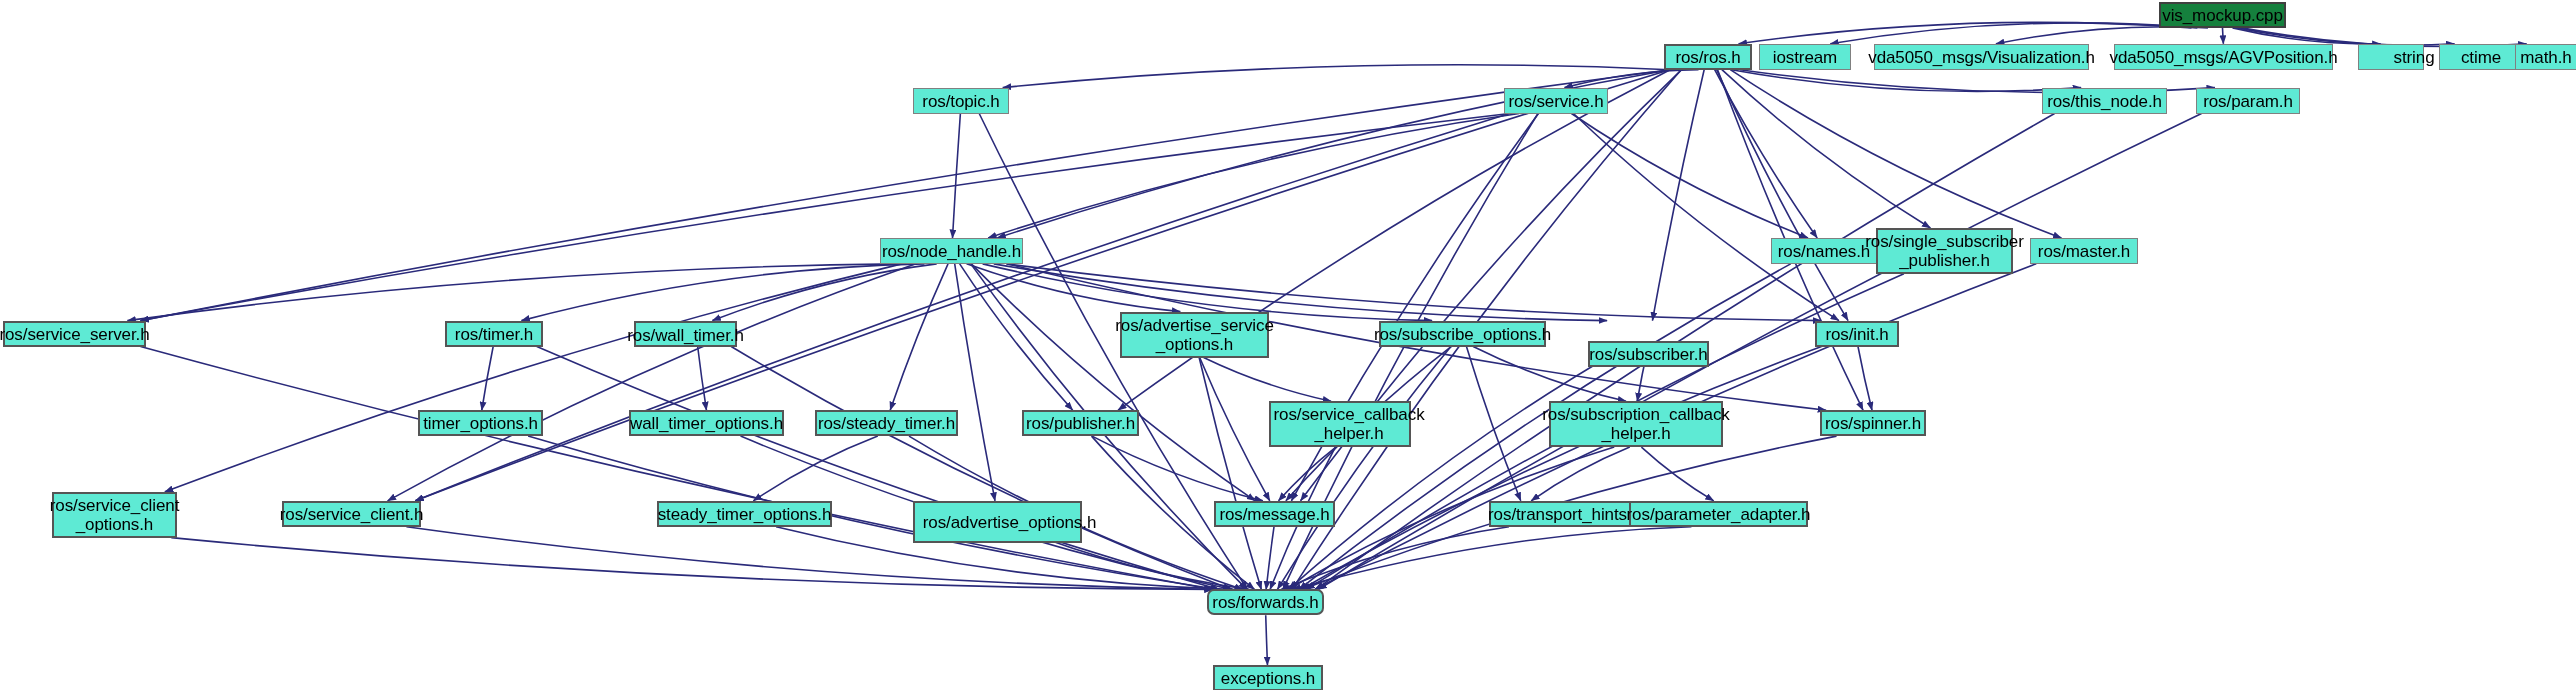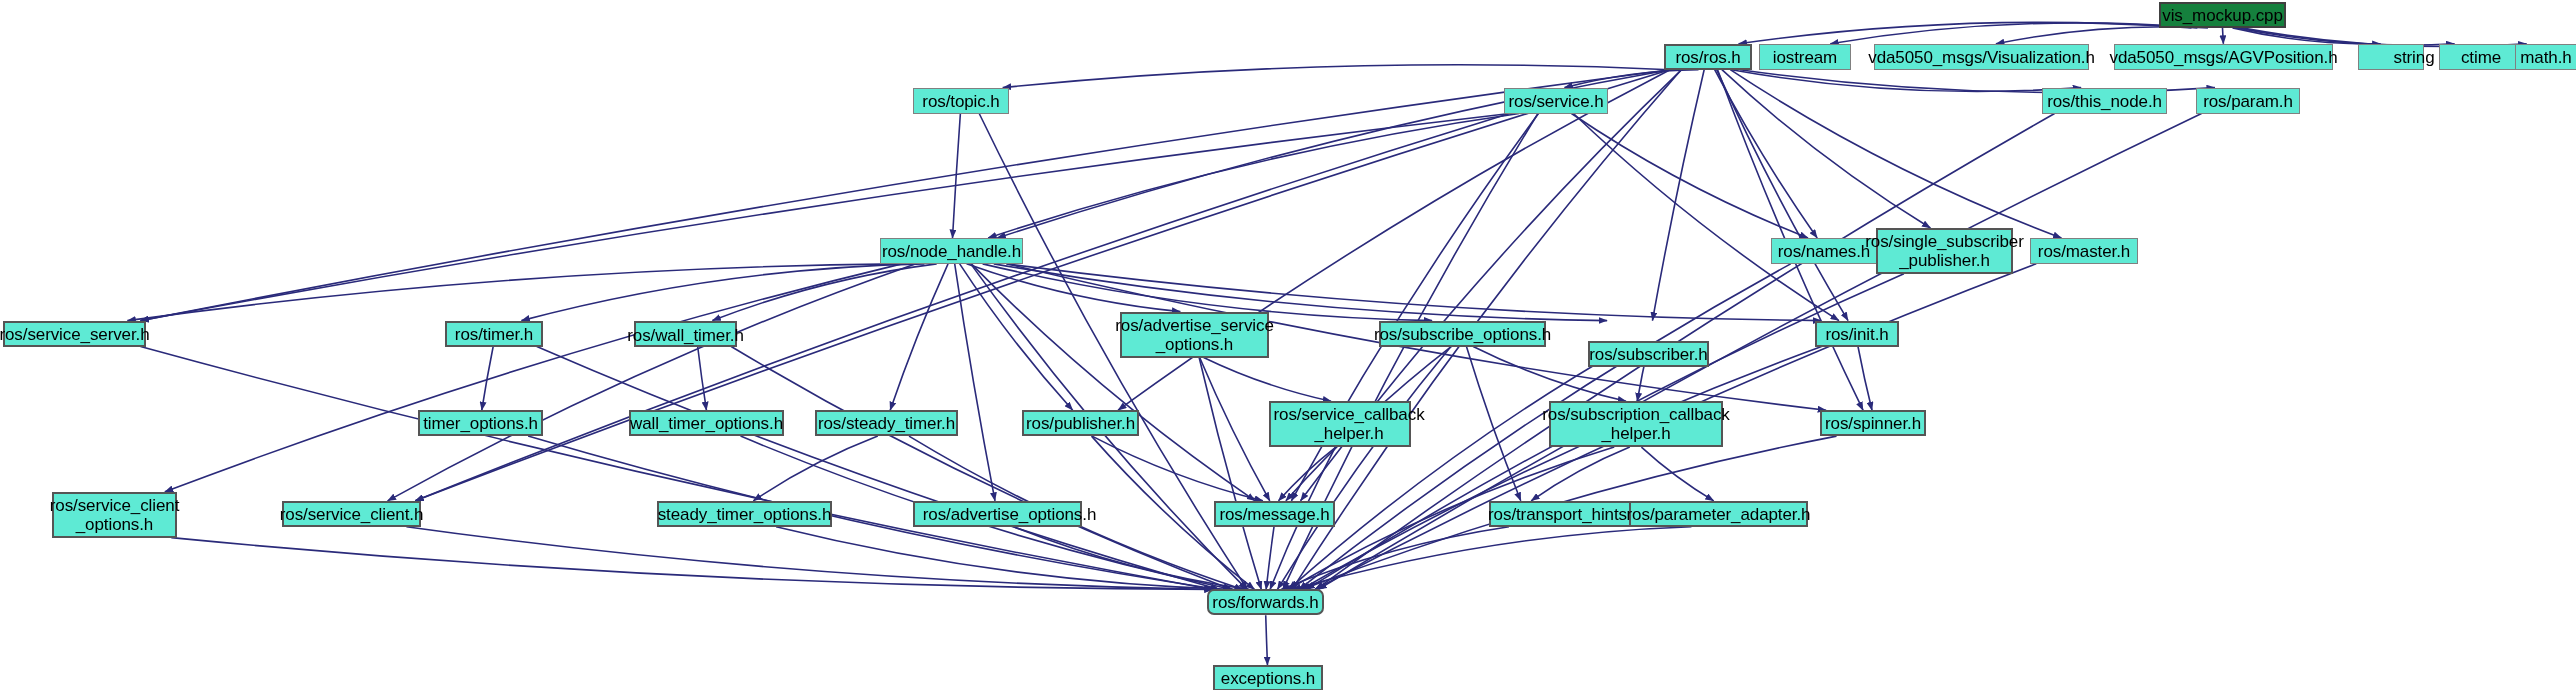--- a/index.html
+++ b/index.html
@@ -188,21 +188,21 @@
       <div class="gnode thick" style="left: 1022px; top: 410px; width: 117px; height: 26px;"><span class="nlabel">ros/publisher.h</span></div>
       <div class="gnode thick" style="left: 1269px; top: 401px; width: 142px; height: 46px; padding-left: 18px;"><span class="nlabel">ros/service_callback
 _helper.h</span></div>
       <div class="gnode thick" style="left: 1549px; top: 401px; width: 174px; height: 46px;"><span class="nlabel">ros/subscription_callback
 _helper.h</span></div>
       <div class="gnode thick" style="left: 1820px; top: 410px; width: 106px; height: 26px;"><span class="nlabel">ros/spinner.h</span></div>
       <div class="gnode thick" style="left: 52px; top: 492px; width: 125px; height: 46px;"><span class="nlabel">ros/service_client
 _options.h</span></div>
       <div class="gnode thick" style="left: 282px; top: 501px; width: 139px; height: 26px;"><span class="nlabel">ros/service_client.h</span></div>
       <div class="gnode thick" style="left: 657px; top: 501px; width: 175px; height: 26px;"><span class="nlabel">steady_timer_options.h</span></div>
-      <div class="gnode thick" style="left: 913px; top: 501px; width: 169px; height: 26px; padding-left: 24px;"><span class="nlabel">ros/advertise_options.h</span></div>
+      <div class="gnode thick" style="left: 913px; top: 501px; width: 169px; height: 42px; padding-left: 24px;"><span class="nlabel">ros/advertise_options.h</span></div>
       <div class="gnode thick" style="left: 1214px; top: 501px; width: 121px; height: 26px;"><span class="nlabel">ros/message.h</span></div>
       <div class="gnode thick" style="left: 1449px; top: 501px; width: 151px; height: 26px; margin-left: 40px;"><span class="nlabel">ros/transport_hints.h</span></div>
       <div class="gnode thick" style="left: 1629px; top: 501px; width: 179px; height: 26px;"><span class="nlabel">ros/parameter_adapter.h</span></div>
       <div class="gnode thick" style="left: 1207px; top: 589px; width: 117px; height: 26px; border-radius: 7px;"><span class="nlabel">ros/forwards.h</span></div>
       <div class="gnode thick" style="left: 1213px; top: 665px; width: 110px; height: 26px;"><span class="nlabel">exceptions.h</span></div>
     </div>
 </div>
 
 
 </body></html>

